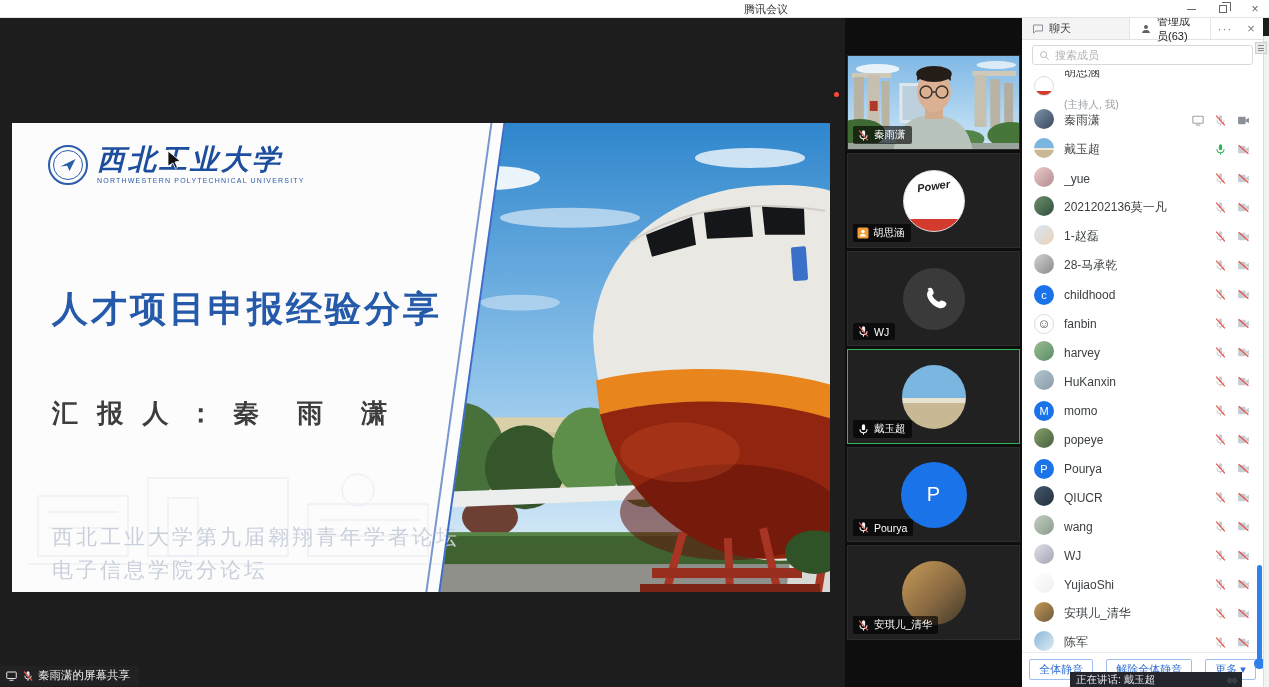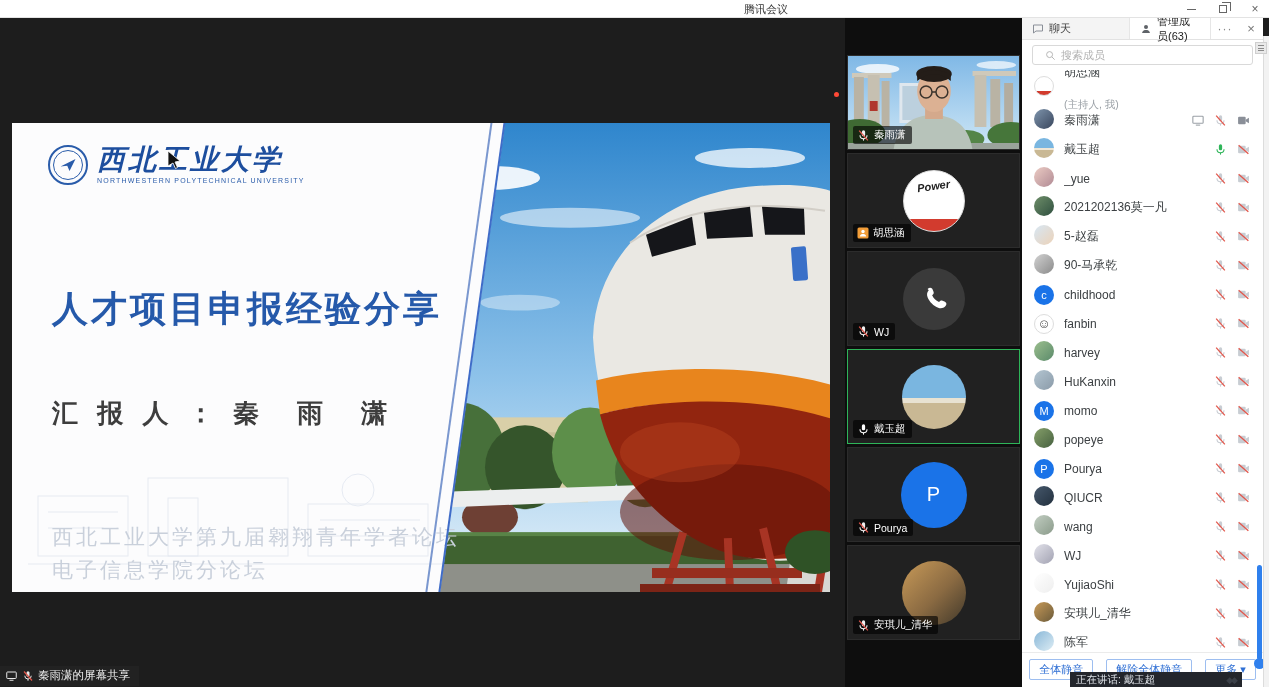--- a/index.html
+++ b/index.html
@@ -75,21 +75,21 @@
   
   .panel{position:absolute;left:1022px;top:0;width:241px;height:669px;background:#fff;}
   .tabbar{position:absolute;left:0;top:0;right:0;height:22px;display:flex;border-bottom:1px solid #e2e2e2;background:#fff;}
   .tab{display:flex;align-items:center;gap:5px;padding:0 10px;font-size:11px;color:#444;border-right:1px solid #e6e6e6;cursor:default;}
   .tab.inactive{background:#f4f4f4;width:108px;}
   .tab.active{flex:1;background:#fff;color:#222;}
   .tab-more{width:28px;display:flex;align-items:center;justify-content:center;color:#888;font-size:12px;letter-spacing:1px;}
   .tab-close{width:24px;display:flex;align-items:center;justify-content:center;color:#777;font-size:13px;}
 
   .searchrow{position:absolute;left:0;top:22px;right:0;height:30px;display:flex;align-items:center;padding:0 10px;}
-  .searchbox{flex:1;height:20px;border:1px solid #d9d9d9;border-radius:3px;display:flex;align-items:center;gap:5px;padding:0 12px;background:#fff;justify-content:center;}
+  .searchbox{flex:1;height:20px;border:1px solid #d9d9d9;border-radius:3px;display:flex;align-items:center;gap:5px;padding:0 6px;background:#fff;justify-content:center;}
   .searchbox input{border:none;outline:none;flex:1;font-size:11px;color:#333;font-family:inherit;}
   .searchbox input::placeholder{color:#b0b0b0;}
 
   .mlist{position:absolute;left:0;top:52px;right:0;bottom:0;overflow:hidden;}
   .m-row{display:flex;align-items:center;height:29px;padding:0 12px 0 12px;}
   .m-row.two-line{height:36px;}
   .avatar{display:inline-flex;align-items:center;justify-content:center;border-radius:50%;flex:0 0 auto;
     font-size:11px;color:#fff;overflow:hidden;}
   .avatar.ring{border:1px solid #ddd;}
   .avatar.glyph{font-size:13px;}
@@ -549,21 +549,21 @@
                   <path d="M16 10.5 22 7v10l-6-3.5z" fill="#c8cdd3"></path>
                   <line x1="3" y1="4" x2="21" y2="20" stroke="#e2574c" stroke-width="2.4"></line>
                 </svg>
               </span>
             </span>
   </div>
 
   <div class="m-row">
     <span class="m-ava-slot"><span class="avatar" style="height: 20px; width: 20px; background: linear-gradient(135deg, rgb(215, 231, 244), rgb(236, 210, 184));"></span></span>
     <span class="m-names">
-      <span class="m-name">5-赵磊</span>
+      <span class="m-name">1-赵磊</span>
 
     </span>
     <span class="m-icons">
               <span class="icn">
                 <svg viewBox="0 0 24 24" width="13" height="13">
                   <rect x="9" y="2.5" width="6" height="11" rx="3" fill="#c8cdd3"></rect>
                   <path d="M5.5 11.5a6.5 6.5 0 0 0 13 0" fill="none" stroke="#c8cdd3" stroke-width="2"></path>
                   <line x1="12" y1="18" x2="12" y2="21.5" stroke="#c8cdd3" stroke-width="2"></line>
                   <line x1="4" y1="3" x2="20" y2="21" stroke="#e2574c" stroke-width="2.4"></line>
                 </svg>
@@ -574,21 +574,21 @@
                   <path d="M16 10.5 22 7v10l-6-3.5z" fill="#c8cdd3"></path>
                   <line x1="3" y1="4" x2="21" y2="20" stroke="#e2574c" stroke-width="2.4"></line>
                 </svg>
               </span>
             </span>
   </div>
 
   <div class="m-row">
     <span class="m-ava-slot"><span class="avatar" style="height: 20px; width: 20px; background: linear-gradient(135deg, rgb(210, 210, 210), rgb(138, 138, 138));"></span></span>
     <span class="m-names">
-      <span class="m-name">90-马承乾</span>
+      <span class="m-name">28-马承乾</span>
 
     </span>
     <span class="m-icons">
               <span class="icn">
                 <svg viewBox="0 0 24 24" width="13" height="13">
                   <rect x="9" y="2.5" width="6" height="11" rx="3" fill="#c8cdd3"></rect>
                   <path d="M5.5 11.5a6.5 6.5 0 0 0 13 0" fill="none" stroke="#c8cdd3" stroke-width="2"></path>
                   <line x1="12" y1="18" x2="12" y2="21.5" stroke="#c8cdd3" stroke-width="2"></line>
                   <line x1="4" y1="3" x2="20" y2="21" stroke="#e2574c" stroke-width="2.4"></line>
                 </svg>

